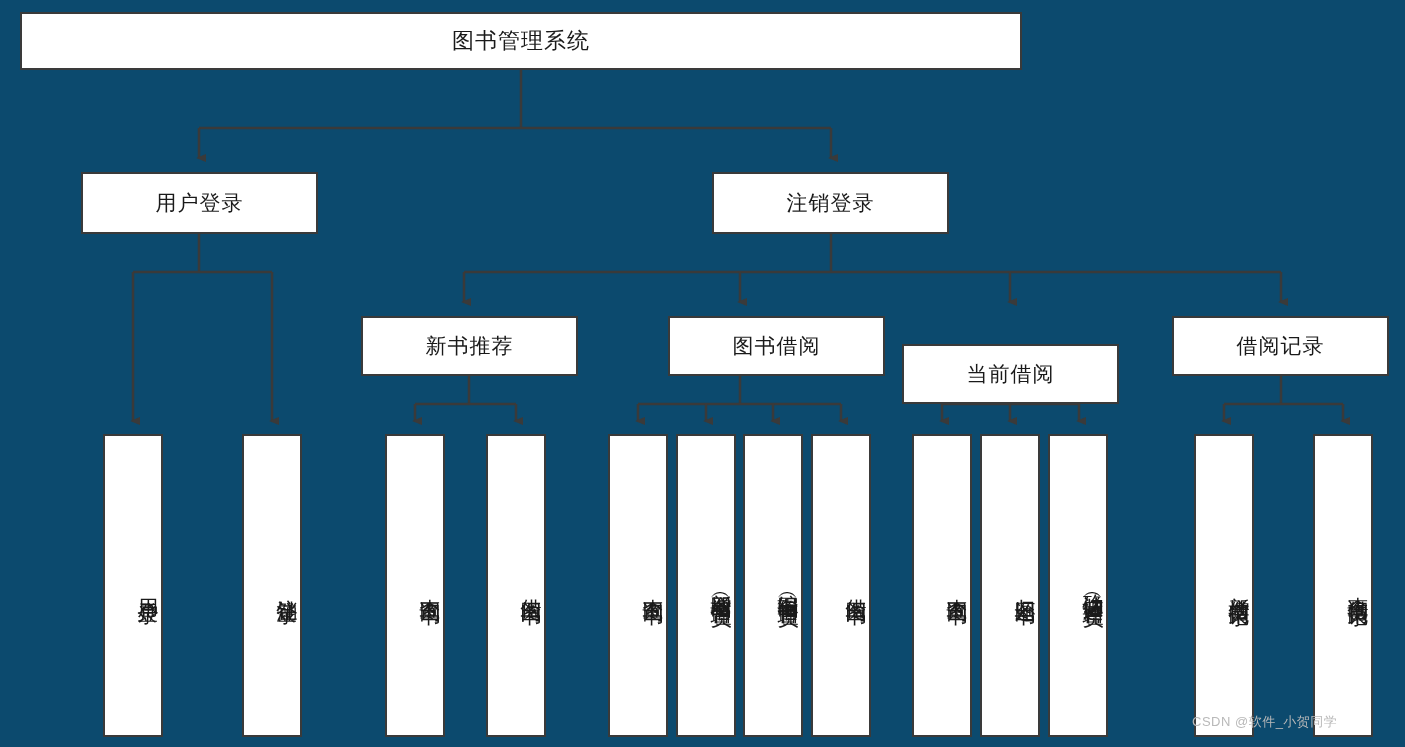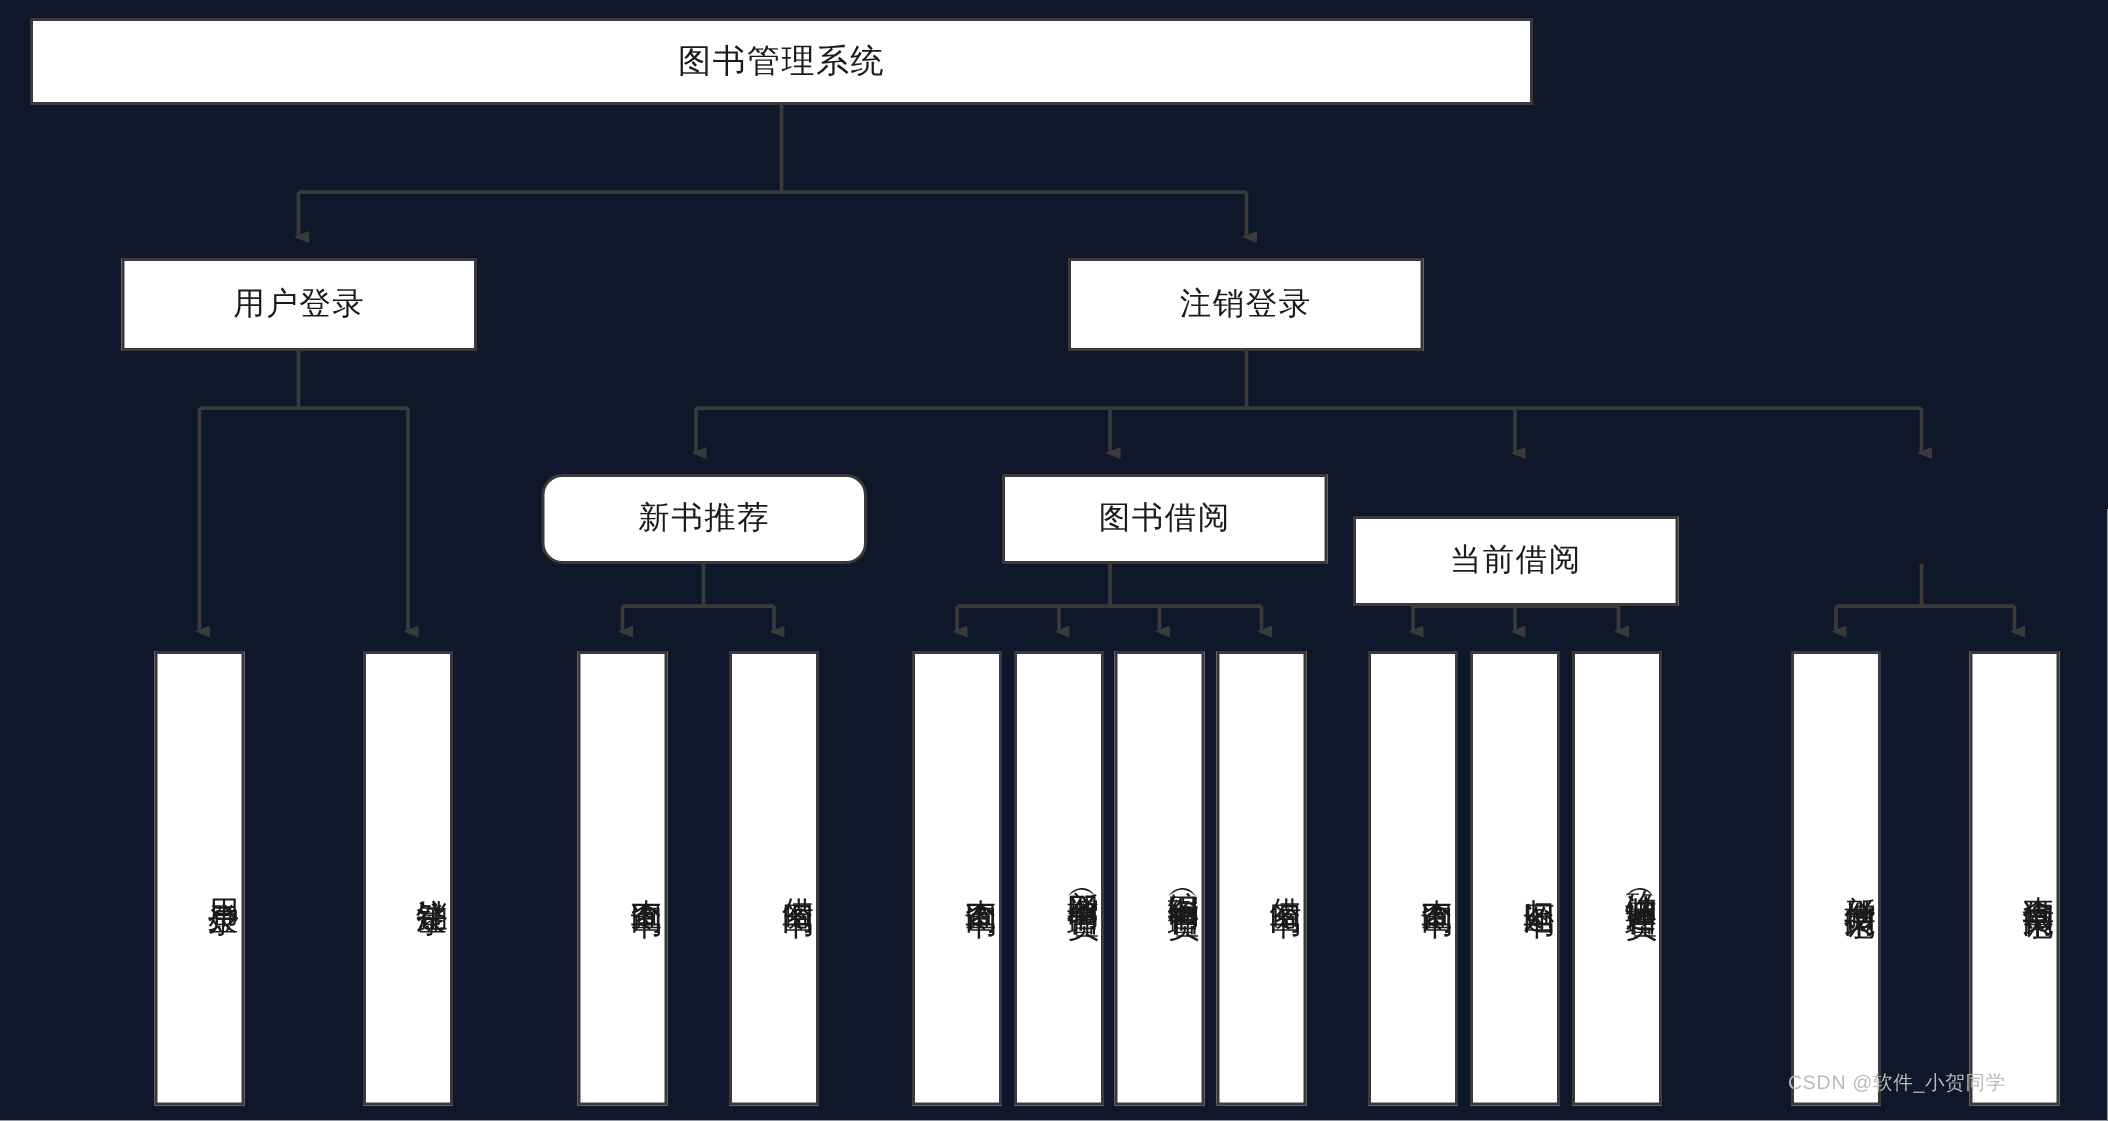--- a/index.html
+++ b/index.html
@@ -7,21 +7,21 @@
     padding: 0;
     background: #ffffff;
   }
   body {
     font-family: "Liberation Sans", "DejaVu Sans", sans-serif;
   }
   #canvas {
     position: relative;
     width: 1405px;
     height: 747px;
-    background: #0f172a;
+    background: #0c4a6e;
     overflow: hidden;
   }
   .node {
     position: absolute;
     box-sizing: border-box;
     background: #ffffff;
     border: 2px solid #3a3a3a;
     display: flex;
     align-items: center;
     justify-content: center;
@@ -128,28 +128,31 @@
     <span>图书管理系统</span>
   </div>
 
   <div class="node node-h" style="left:81px; top:172px; width:237px; height:62px;">
     <span>用户登录</span>
   </div>
   <div class="node node-h" style="left:712px; top:172px; width:237px; height:62px;">
     <span>注销登录</span>
   </div>
 
-  <div class="node node-h" style="left:361px; top:316px; width:217px; height:60px;border-radius:14px;">
+  <div class="node node-h" style="left:361px; top:316px; width:217px; height:60px;">
     <span>新书推荐</span>
   </div>
   <div class="node node-h" style="left:668px; top:316px; width:217px; height:60px;">
     <span>图书借阅</span>
   </div>
   <div class="node node-h" style="left:902px; top:316px; width:217px; height:60px;margin-top:28px;">
     <span>当前借阅</span>
+  </div>
+  <div class="node node-h" style="left:1172px; top:316px; width:217px; height:60px;">
+    <span>借阅记录</span>
   </div>
 
   <div class="node node-v" style="left:103px; top:434px; width:60px; height:303px;">
     <span class="vlabel">用户登录</span>
   </div>
   <div class="node node-v" style="left:242px; top:434px; width:60px; height:303px;">
     <span class="vlabel">注销登录</span>
   </div>
 
   <div class="node node-v" style="left:385px; top:434px; width:60px; height:303px;">

